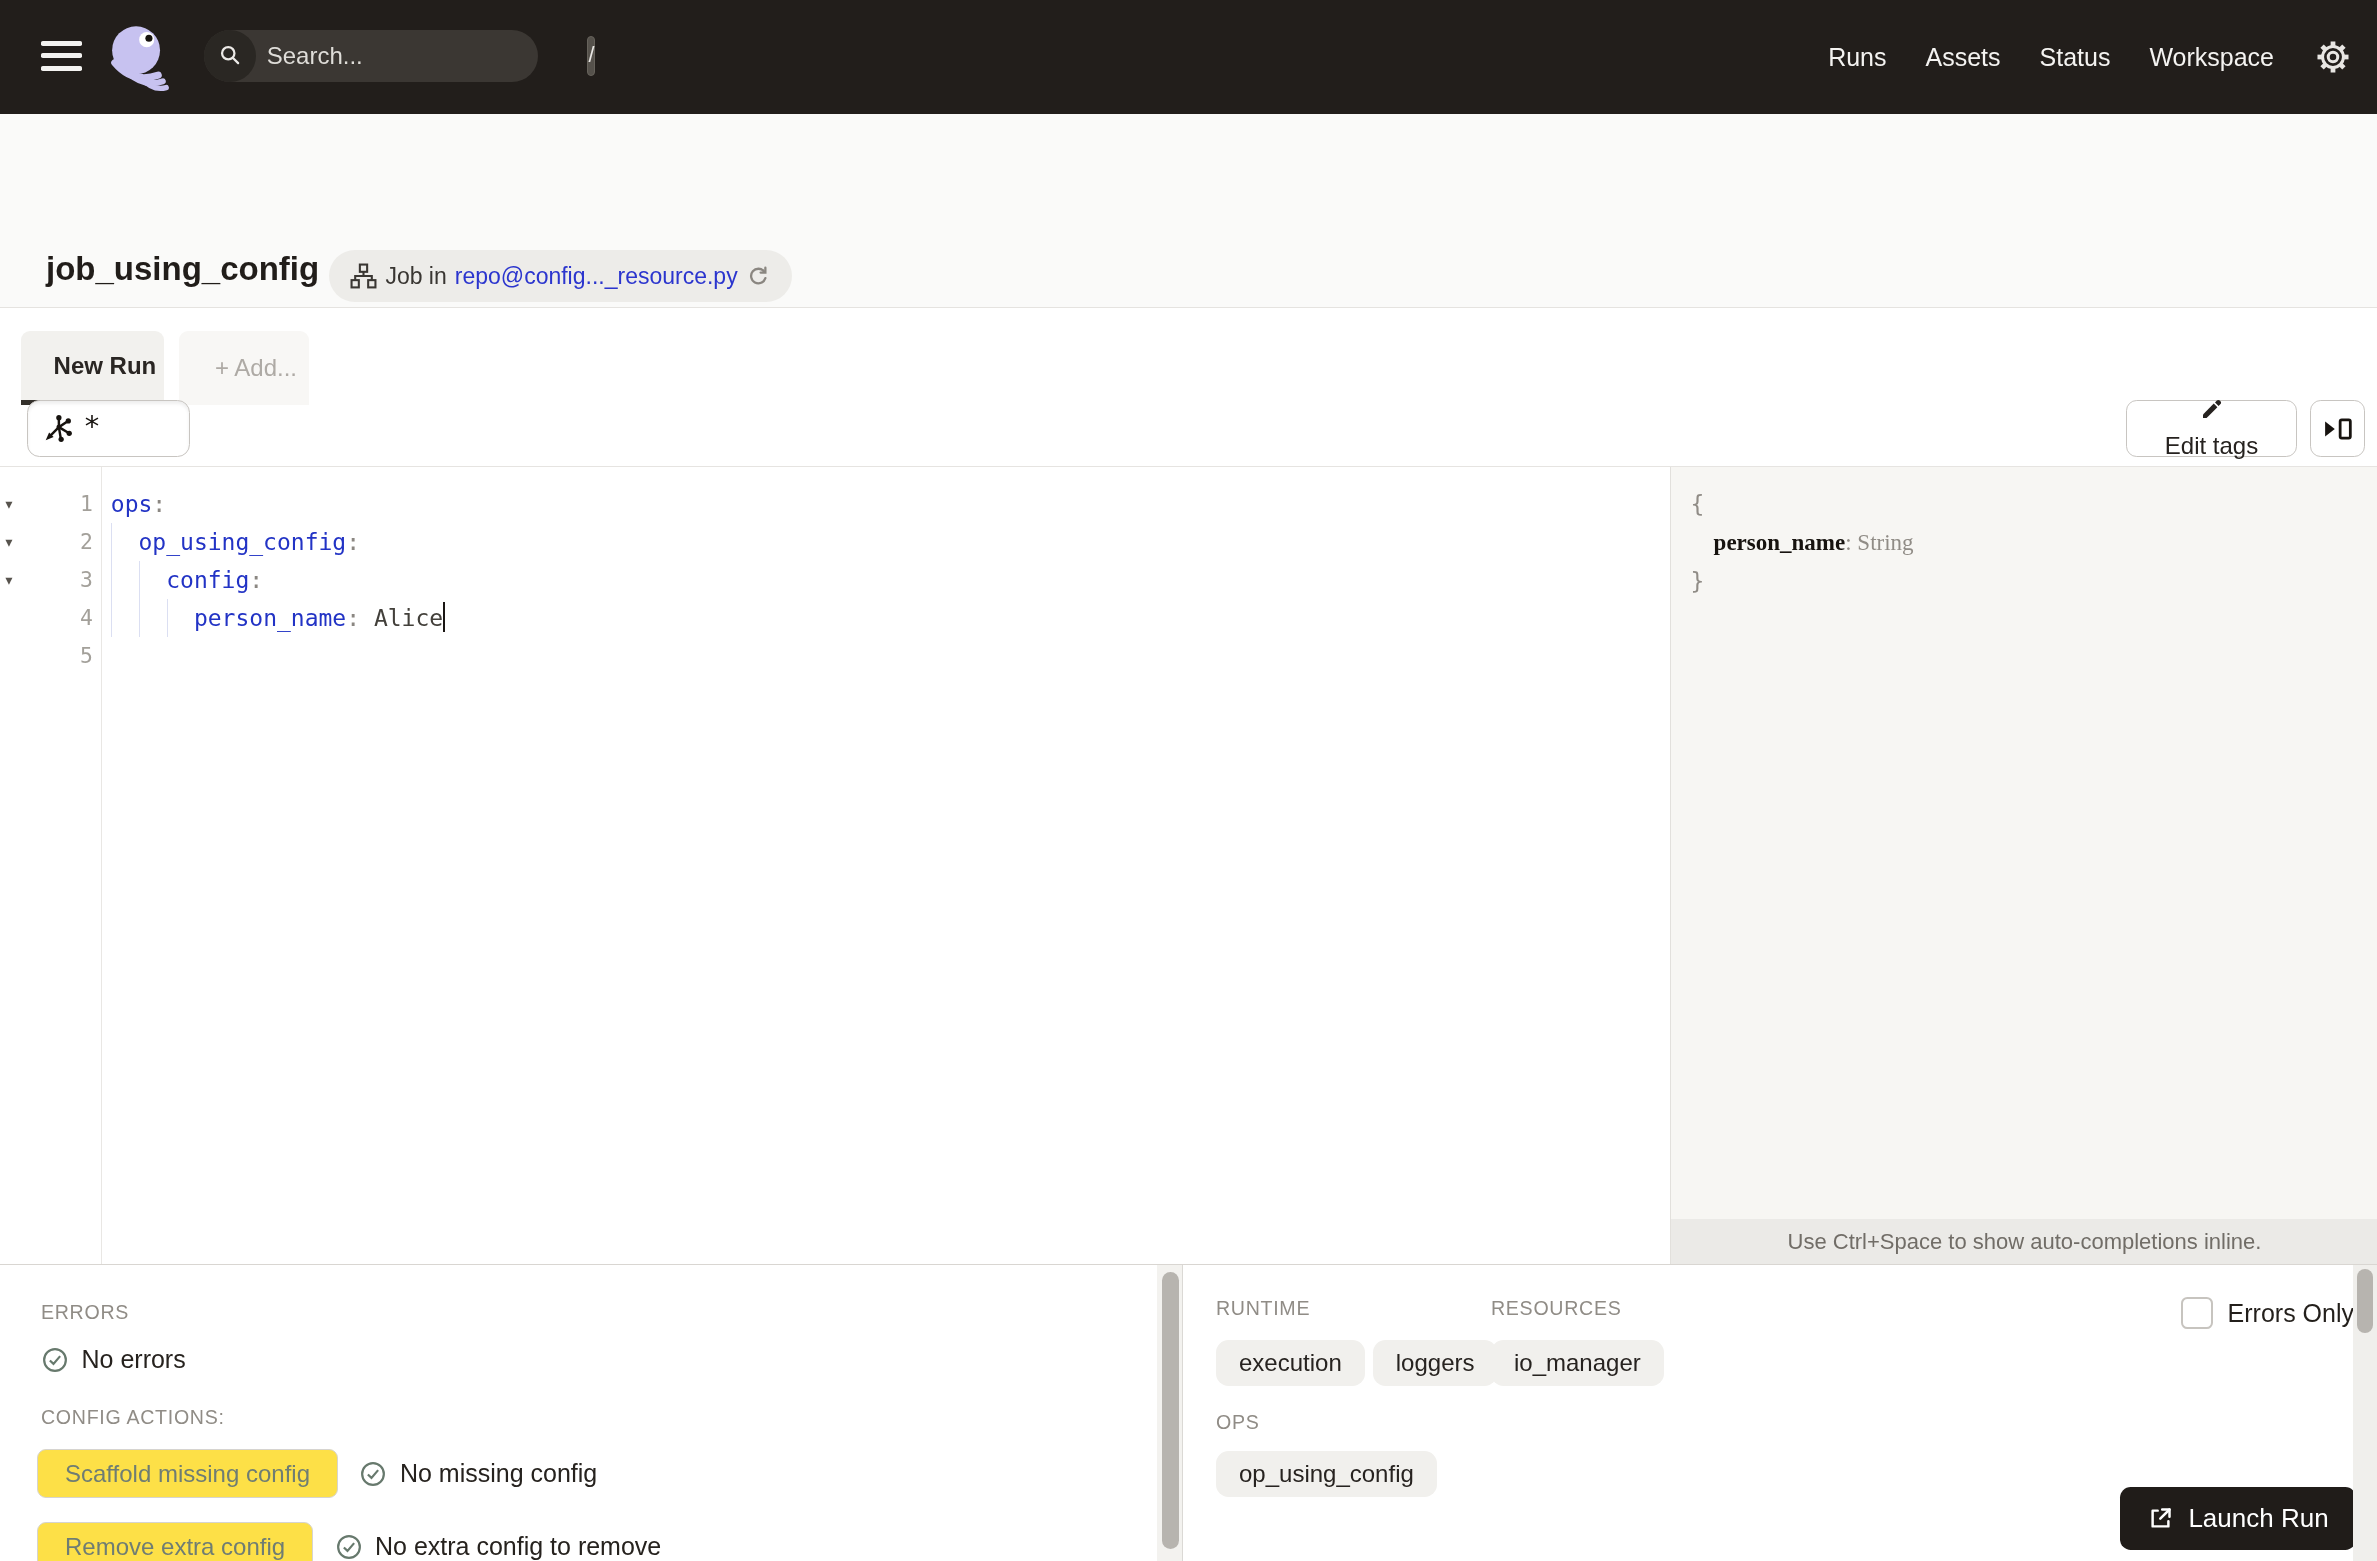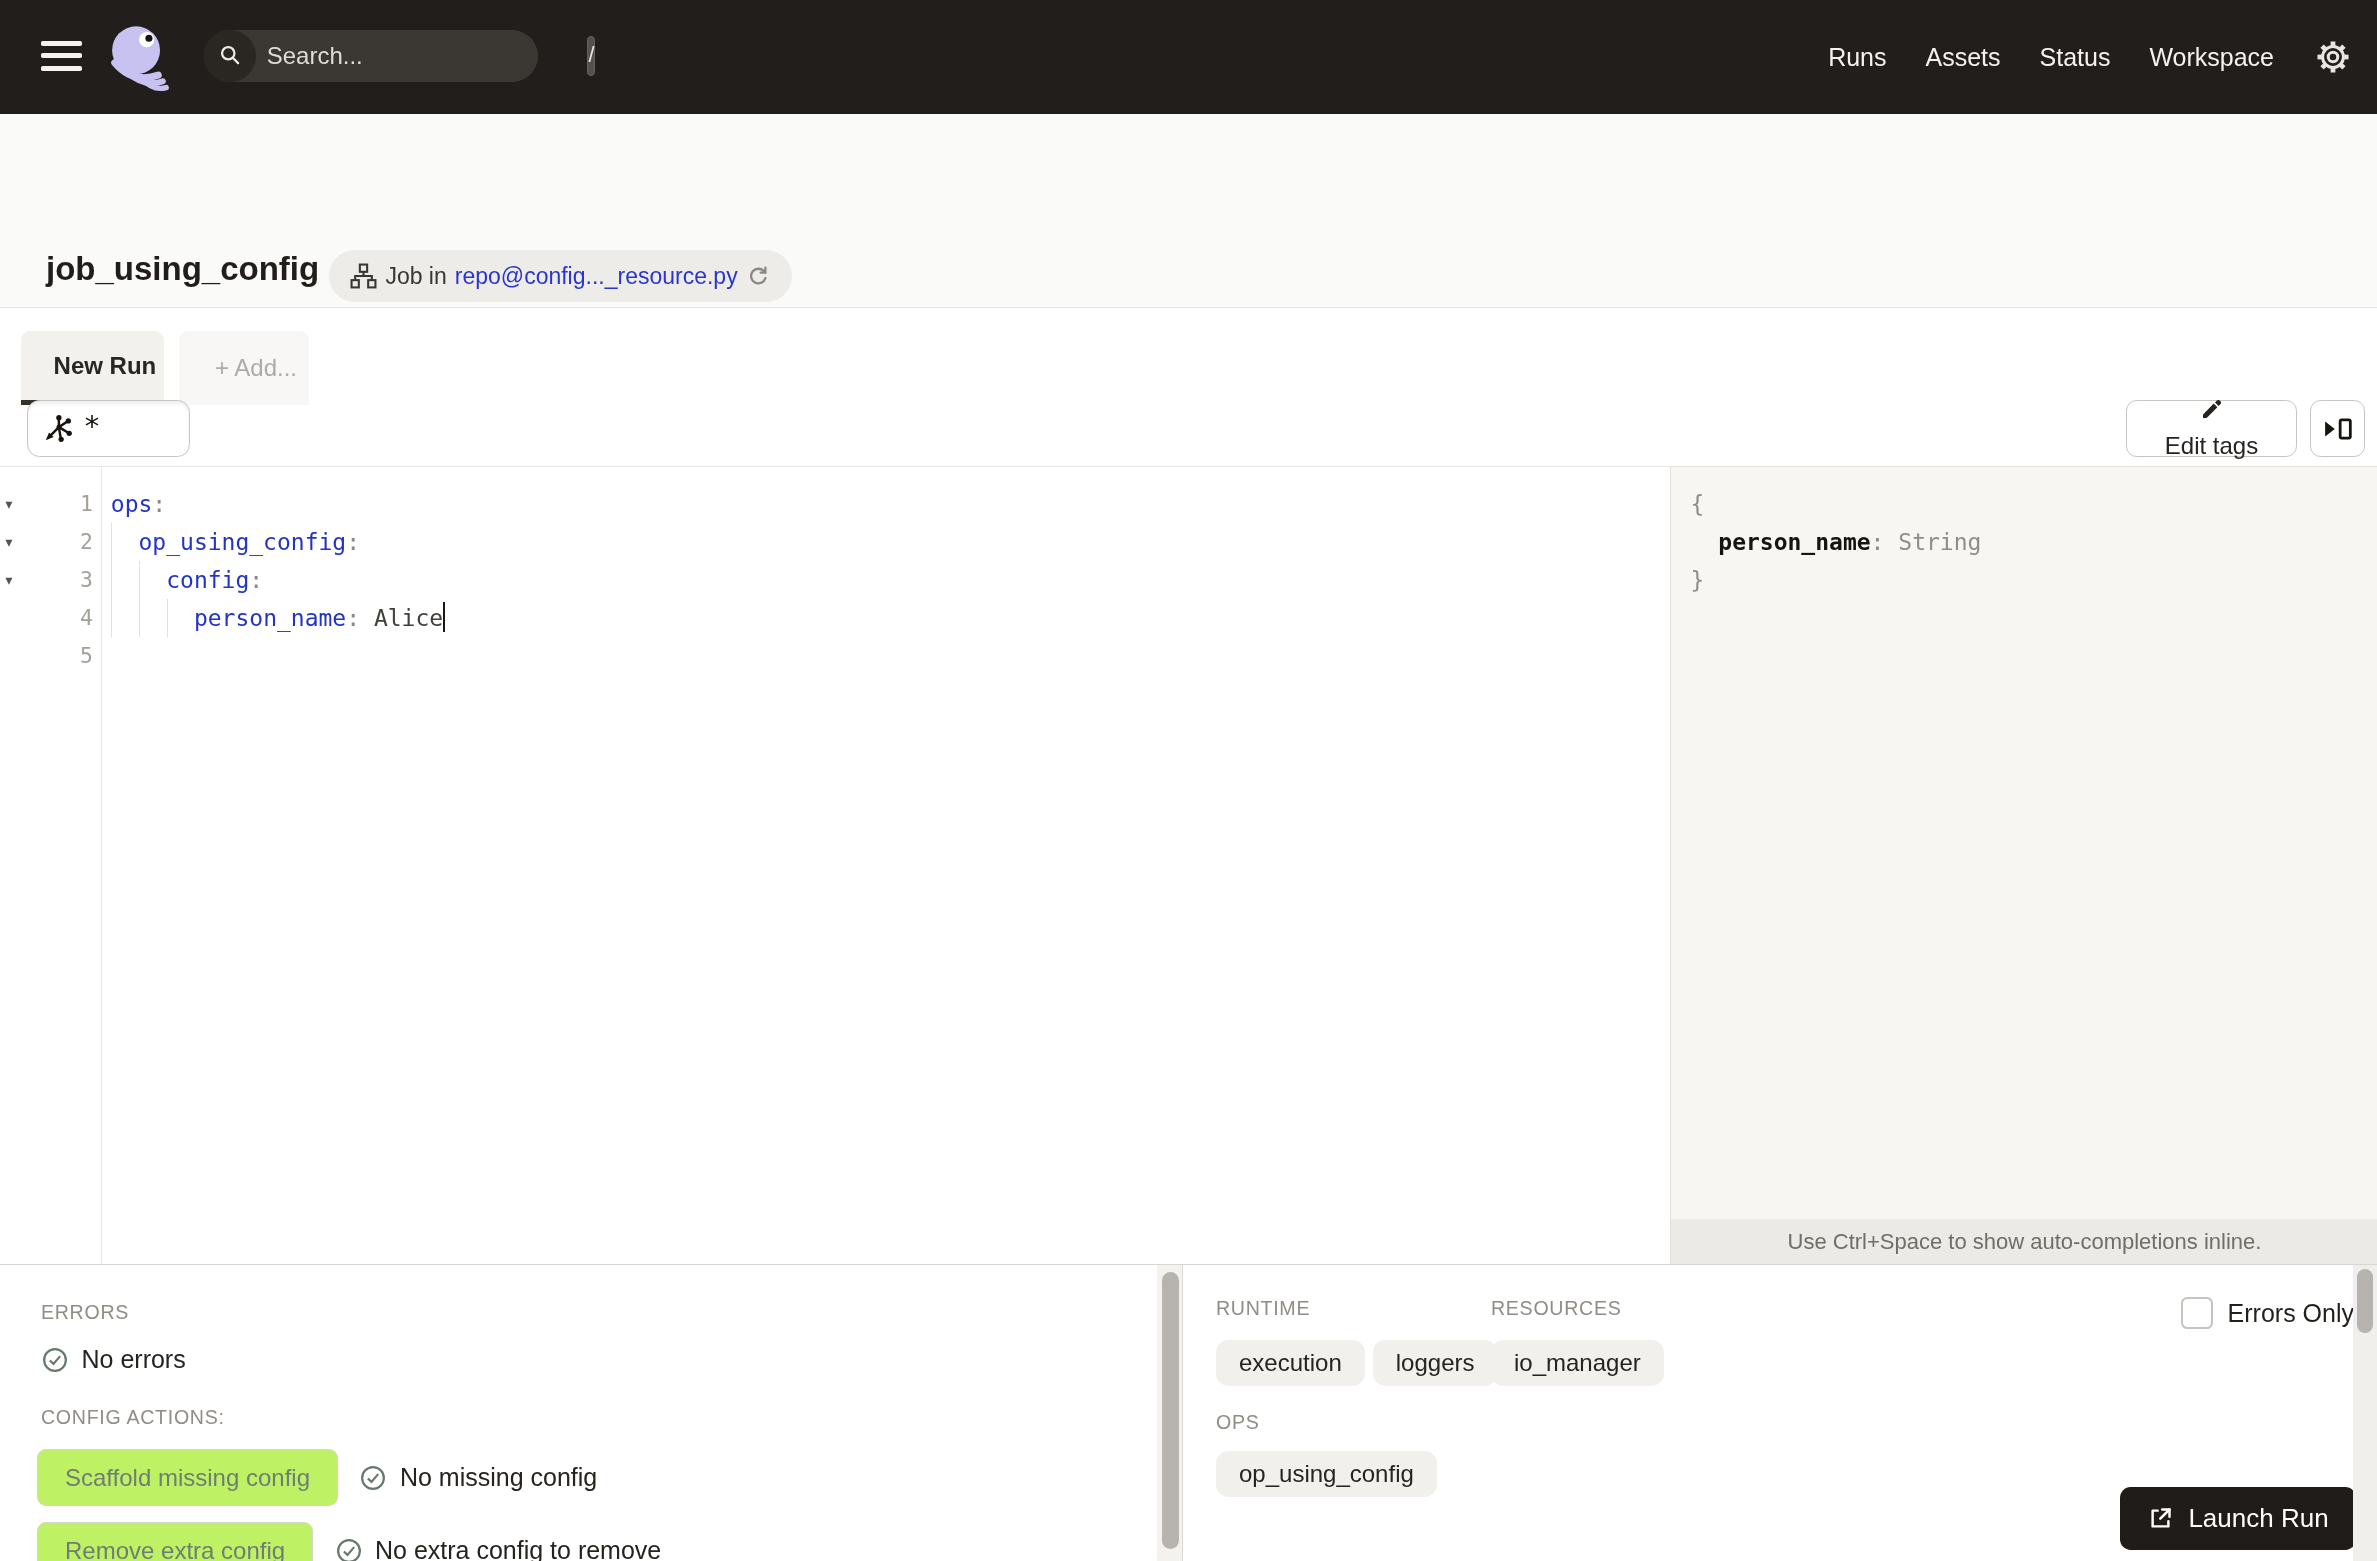--- a/index.html
+++ b/index.html
@@ -74,21 +74,21 @@
         font-family:"DejaVu Sans Mono",monospace;font-size:23px;line-height:38px;color:#908C86;}
   .schema-key{color:#17130F;font-weight:700;}
   .hintbar{position:absolute;left:0;bottom:0;width:707px;height:45px;background:#EBEAE7;
         display:flex;align-items:center;justify-content:center;font-size:22px;color:#716D67;}
   
   .bottom-left{position:absolute;left:0;top:1265px;width:1157px;height:297px;background:#fff;overflow:hidden;padding-left:32px;}
   .bottom-right{position:absolute;left:1184px;top:1265px;width:1193px;height:297px;background:#fff;overflow:hidden;}
   .b-divider{position:absolute;left:1182px;top:1265px;width:0.9px;height:297px;background:#DBD9D5;}
   .sect-head{font-size:19.6px;letter-spacing:0.7px;color:#908C86;}
   .status-row{display:flex;align-items:flex-end;gap:12.5px;font-size:25px;color:#26221E;}
-  .ghostbtn{height:57px;background:#bef264;border:1.8px solid #D6D4D0;border-radius:9px;display:flex;
+  .ghostbtn{height:49px;background:#fde047;border:1.8px solid #D6D4D0;border-radius:9px;display:flex;
         align-items:center;justify-content:center;padding:0 27px;font-size:24px;color:#6F7D73;
         cursor:pointer;box-sizing:border-box;}
   .action-row{position:absolute;display:flex;align-items:center;gap:21.4px;}
   .tags{display:flex;gap:16px;}
   .tag{background:#F1F0ED;border-radius:12.5px;padding:9px 23px;font-size:24px;color:#272320;}
   .errors-only{position:absolute;top:32px;right:23px;display:flex;align-items:center;gap:14.3px;cursor:pointer;}
   .checkbox{width:28px;height:28px;border:2.7px solid #C7C4BF;border-radius:6.3px;background:#fff;}
   .errors-only .lbl{font-size:25px;color:#231F1B;}
   .launchbtn{position:absolute;right:21.4px;bottom:12.5px;height:63px;background:#201C19;border-radius:10.7px;
         display:flex;align-items:center;gap:14.3px;padding:0 27px;color:#fff;font-size:26px;
@@ -248,21 +248,21 @@
             <div class="ed-code"><div class="guide" style="left: 9.8px;"></div><div class="guide" style="left: 38px;"></div><div class="guide" style="left: 66px;"></div>      <span class="ed-key">person_name</span><span class="ed-colon">:</span><span class="ed-val"> Alice</span><span class="caret"></span></div>
           </div>
           <div class="ed-line">
             <div class="ed-gutter">5</div>
             <div class="ed-code"></div>
           </div>
         </div>
     </div>
     <div class="schema">
       <div class="schema-code"><span>{</span>
-<span style="padding-left:2ch;"><span class="schema-key">person_name</span><span>: </span><span>String</span></span>
+<span style="padding-left:2ch;font-family:Liberation Serif, serif;"><span class="schema-key">person_name</span><span>: </span><span>String</span></span>
 <span>}</span></div>
       <div class="hintbar">Use Ctrl+Space to show auto-completions inline.</div>
     </div>
   </div>
 
   <div class="bottom-left">
     <div class="sect-head" style="position:absolute;left:41px;top:36px;">ERRORS</div>
     <div class="status-row" style="position:absolute;left:41px;top:80px;">
       <span style="display:flex;">
         <svg viewBox="0 0 24 24" width="28" height="28" fill="none" stroke="#67796D" stroke-width="1.9">

